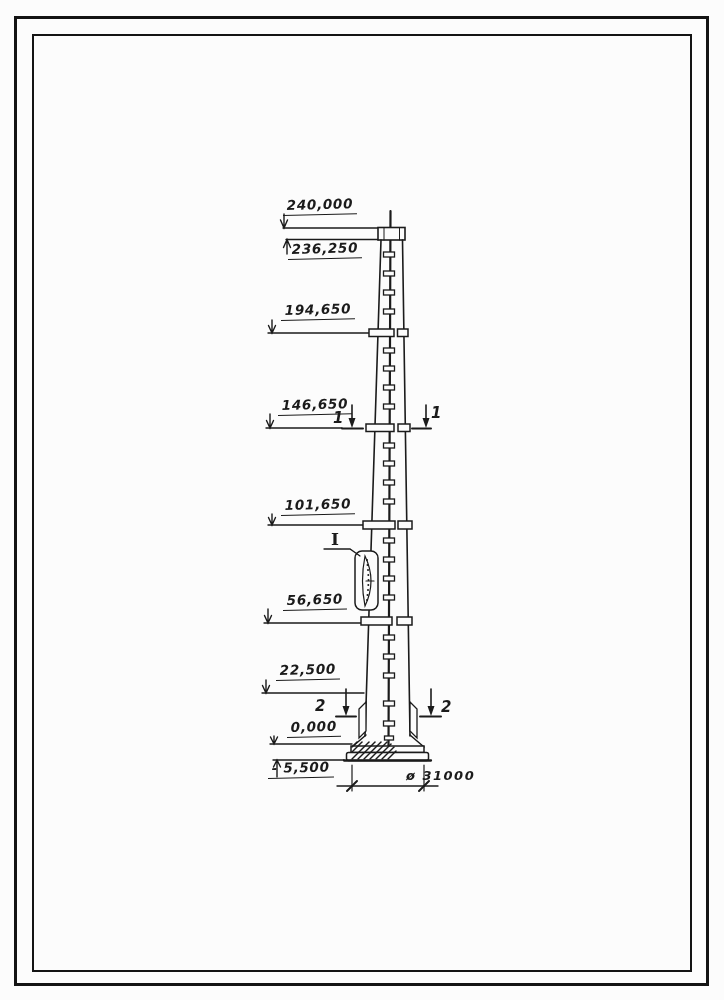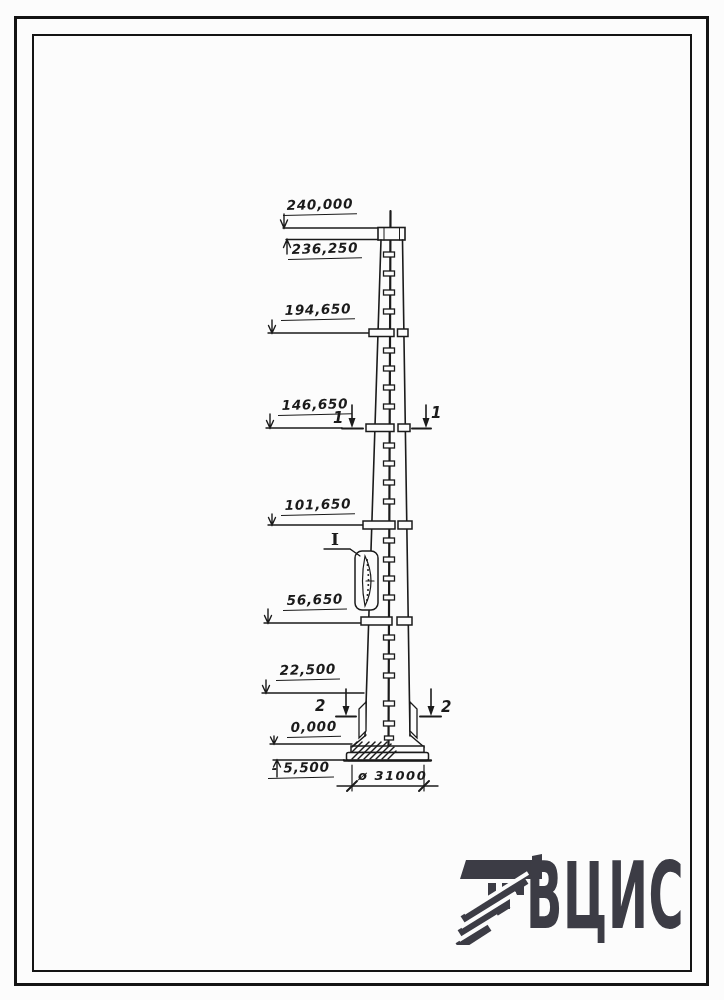--- a/index.html
+++ b/index.html
@@ -11,21 +11,21 @@
                border:2.5px solid #141414;box-sizing:border-box;}
   svg.draw{position:absolute;left:0;top:0;z-index:2;}
   .lbl{position:absolute;z-index:3;font-style:italic;font-weight:600;font-size:13.5px;
        letter-spacing:.7px;line-height:1.15;white-space:nowrap;
        border-bottom:1.7px solid #1b1b1b;padding:0 4px 1px 4px;
        transform:rotate(-1.4deg);transform-origin:left bottom;}
   .digit{position:absolute;z-index:3;font-style:italic;font-weight:700;font-size:15px;white-space:nowrap;}
   .detail-callout{position:absolute;z-index:3;font-family:"DejaVu Serif",serif;font-weight:700;
        font-size:17px;white-space:nowrap;}
   .dim-label{position:absolute;z-index:3;font-style:italic;font-weight:700;font-size:13px;
-       letter-spacing:1.5px;width:60px;text-align:center;white-space:nowrap;}
+       letter-spacing:1.5px;width:60px;text-align:center;white-space:nowrap;margin-left:48px;}
   .logo{position:absolute;left:452px;top:851px;width:215px;height:100px;z-index:3;}
   .logo-icon{position:absolute;left:0;top:2px;}
   .logo-text{position:absolute;left:74px;top:0px;font-weight:700;font-size:92px;line-height:1;
        letter-spacing:1px;color:#3c3c45;transform:scaleX(0.52);transform-origin:left top;
        font-family:"DejaVu Sans",sans-serif;}
 </style>
 </head>
 <body>
 
 <div class="sheet">
@@ -179,34 +179,13 @@
 
   <div class="digit" style="left:333px;top:409px;">1</div>
   <div class="digit" style="left:431px;top:404px;">1</div>
   <div class="digit" style="left:315px;top:697px;">2</div>
   <div class="digit" style="left:441px;top:698px;">2</div>
 
   <div class="detail-callout" style="left:331px;top:529px;">I</div>
 
   <div class="dim-label" style="left:358px;top:768px;">ø 31000</div>
 
-  <div class="logo">
-    <svg class="logo-icon" width="92" height="92" viewBox="0 0 92 92">
-      <g fill="#3c3c45" stroke="none">
-        <polygon points="14,7 80,7 80,3 90,1 90,26 8,26"></polygon>
-        <rect x="36" y="30" width="8" height="16"></rect>
-        <rect x="50" y="30" width="8" height="26"></rect>
-        <rect x="64" y="30" width="8" height="12"></rect>
-      </g>
-      <g stroke="#3c3c45" stroke-width="9" fill="none">
-        <line x1="11" y1="67" x2="74" y2="27"></line>
-        <line x1="8" y1="81" x2="56" y2="51"></line>
-        <line x1="6" y1="94" x2="37" y2="74"></line>
-      </g>
-      <g stroke="#fcfcfc" stroke-width="4" fill="none">
-        <line x1="12" y1="60" x2="76" y2="20"></line>
-        <line x1="9" y1="74" x2="64" y2="40"></line>
-        <line x1="7" y1="87" x2="46" y2="63"></line>
-      </g>
-    </svg>
-    <div class="logo-text">ВЦИС</div>
-  </div>
 </div>
 
 </body></html>

